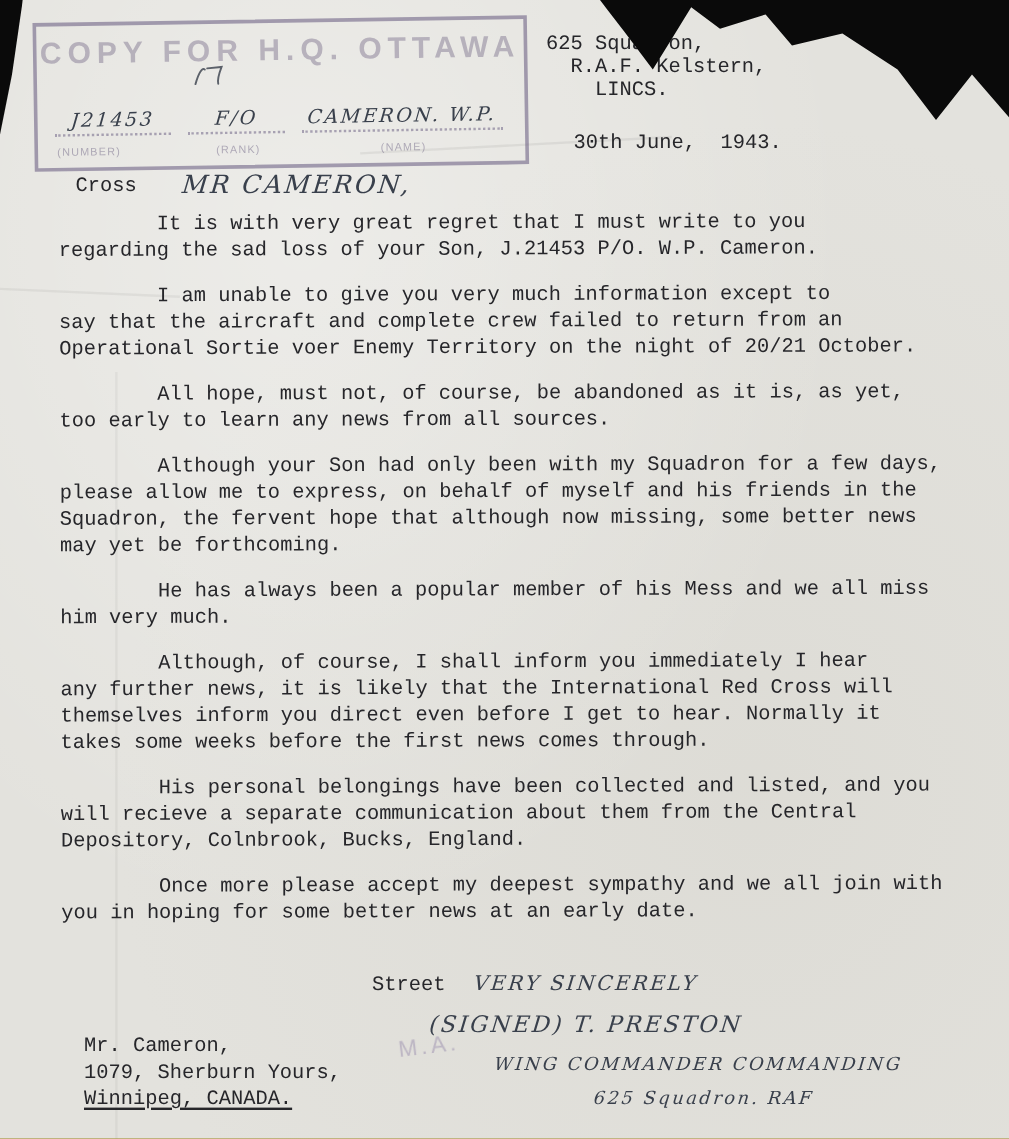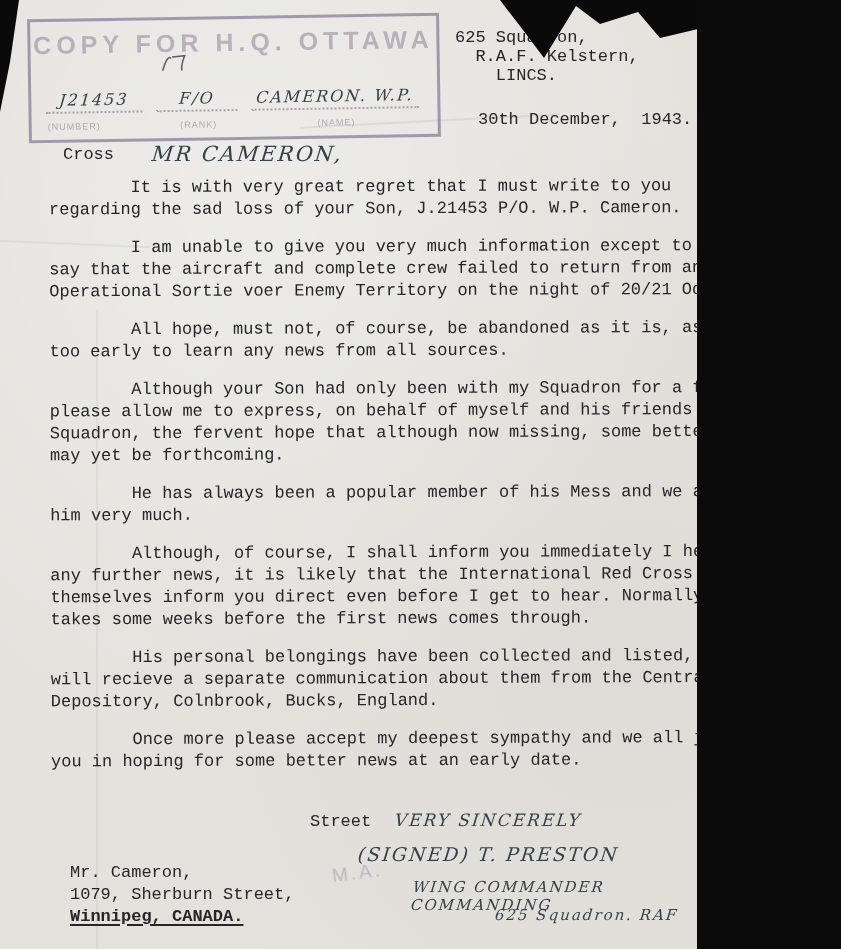--- a/index.html
+++ b/index.html
@@ -1,17 +1,17 @@
 <!DOCTYPE html>
 <html><head>
 <meta charset="utf-8">
 <style>
   html,body{margin:0;padding:0;background:#0b0b0b;}
   #page{
-    position:relative;width:697px;height:949px;overflow:hidden;
+    position:relative;width:841px;height:949px;overflow:hidden;
     background:#fde047;
     font-family:"Liberation Mono", monospace;
   }
   #paper{
     position:absolute;left:0;top:0;width:841px;height:949px;
     background:
       radial-gradient(ellipse at 30% 20%, rgba(255,255,255,0.35), rgba(255,255,255,0) 55%),
       radial-gradient(ellipse at 75% 70%, rgba(210,208,200,0.35), rgba(210,208,200,0) 60%),
       #e3e2dd;
   }
@@ -88,21 +88,21 @@
   #closing-title{position:absolute;left:412px;top:878px;font-size:15px;}
   #closing-unit{position:absolute;left:495px;top:906px;font-size:15px;}
   #faint-stamp{
     position:absolute;left:332px;top:862px;font-family:"Liberation Sans", sans-serif;
     font-size:19px;letter-spacing:3px;color:rgba(128,112,158,0.38);
     transform:rotate(-7deg);filter:blur(0.6px);
   }
 
   
   #recipient{position:absolute;left:42px;top:862px;font-size:17px;line-height:22px;margin-left:28px;}
-  #recipient .underlined{text-decoration:underline;text-decoration-thickness:2px;text-underline-offset:3px;font-weight:bold;}
+  #recipient .underlined{text-decoration:underline;text-decoration-thickness:2px;text-underline-offset:3px;}
 </style>
 </head>
 <body>
 
 <div id="page">
   <div id="paper"></div>
 
   <div class="crease" id="crease-1"></div>
   <div class="crease" id="crease-2"></div>
   <div class="crease" id="crease-3"></div>
@@ -126,21 +126,21 @@
     <div id="stamp-labels">
       <span class="lbl-number">(NUMBER)</span>
       <span class="lbl-rank">(RANK)</span>
       <span class="lbl-name">(NAME)</span>
     </div>
   </div>
 
   <div id="sender" class="typed pre">625 Squadron,
   R.A.F. Kelstern,
     LINCS.</div>
-  <div id="date" class="typed pre">30th December,  1943.</div>
+  <div id="date" class="typed pre">30th June,  1943.</div>
 
   <div id="salutation">
     <span class="typed">Cross</span>
     <span class="hand">MR CAMERON,</span>
   </div>
 
   <div id="letter-body" class="typed">
     <p class="para pre">        It is with very great regret that I must write to you
 regarding the sad loss of your Son, J.21453 P/O. W.P. Cameron.</p>
     <p class="para pre">        I am unable to give you very much information except to
@@ -175,19 +175,19 @@
   <div id="closing-title">
     <span class="hand">WING COMMANDER COMMANDING</span>
   </div>
   <div id="closing-unit">
     <span class="hand">625 Squadron. RAF</span>
   </div>
   <div id="faint-stamp">M.A.</div>
 
   <div id="recipient" class="typed">
     <div>Mr. Cameron,</div>
-    <div>1079, Sherburn Street,</div>
+    <div>1079, Sherburn Yours,</div>
     <div class="underlined">Winnipeg, CANADA.</div>
   </div>
 
   <div class="tear" id="tear-topright"></div>
   <div class="tear" id="tear-topleft"></div>
 </div>
 
 </body></html>

